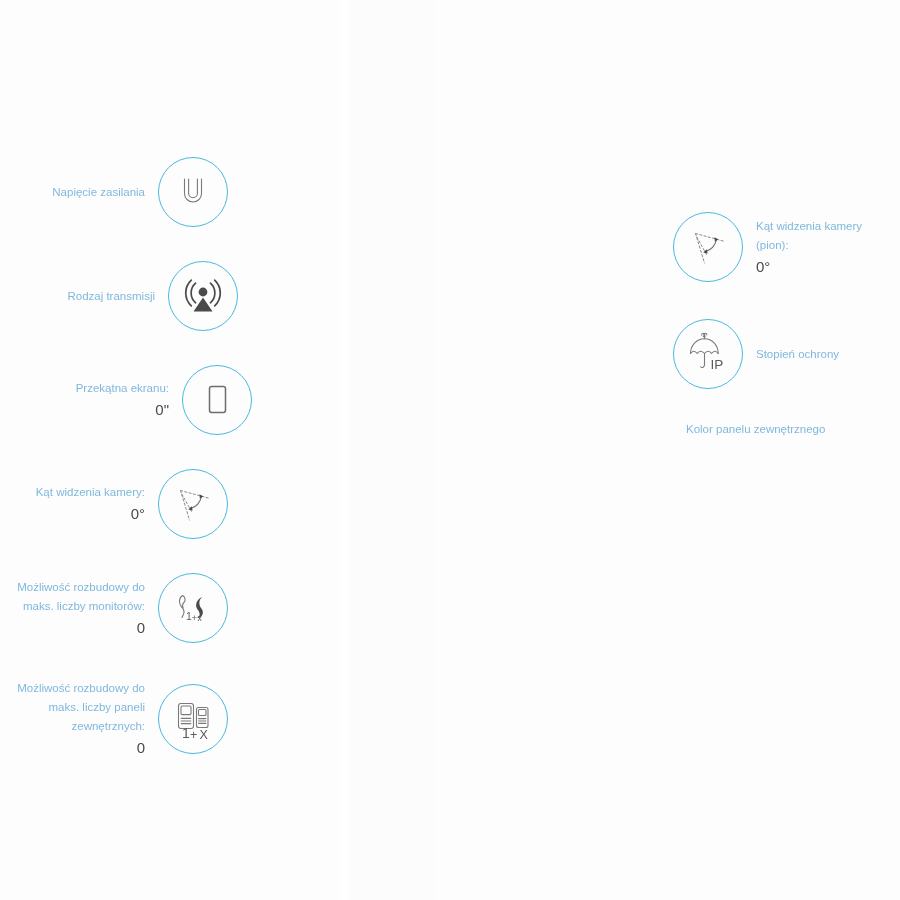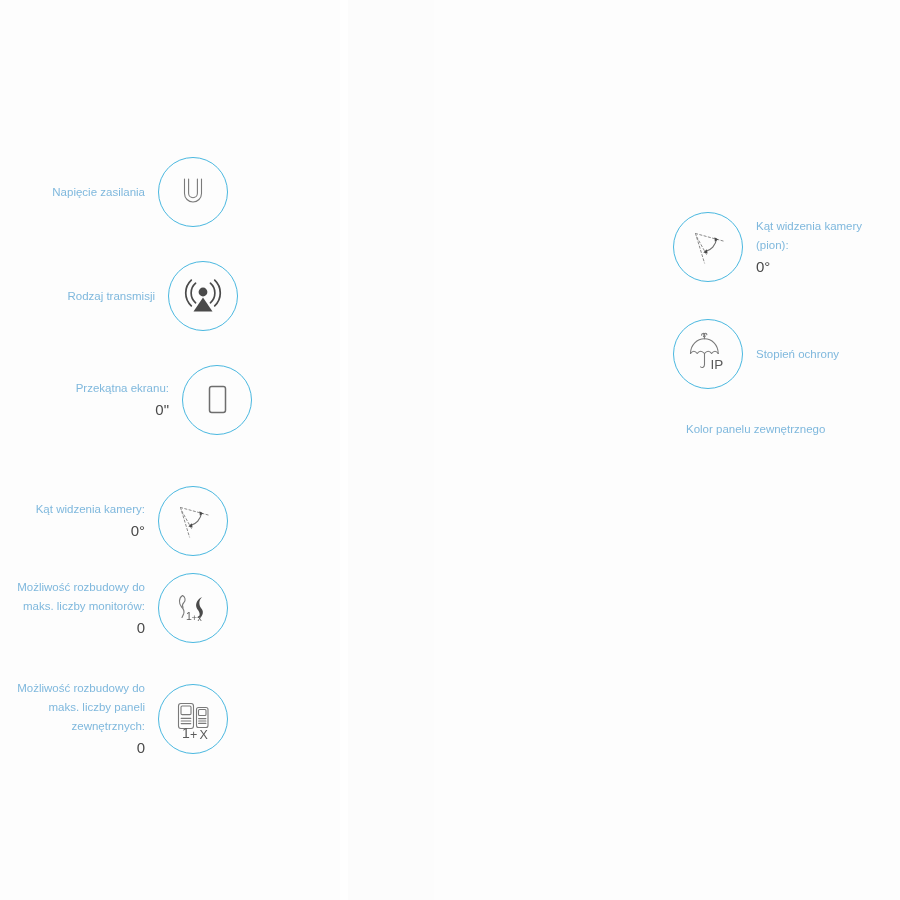--- a/index.html
+++ b/index.html
@@ -160,21 +160,21 @@
       <span class="spec-label">Przekątna ekranu:</span>
       <span class="spec-value">0"</span>
     </div>
     <div class="icon-circle">
       <svg width="40" height="44" viewBox="0 0 40 44">
         <rect class="gly-stroke" x="12.5" y="8.5" width="16" height="26" rx="2.2"></rect>
       </svg>
     </div>
   </div>
 
-  <div class="spec-row left-col" style="left:0px; top:486px;">
+  <div class="spec-row left-col" style="left:0px; top:469px;">
     <div class="spec-text">
       <span class="spec-label">Kąt widzenia kamery:</span>
       <span class="spec-value">0°</span>
     </div>
     <div class="icon-circle">
       <svg width="46" height="46" viewBox="0 0 46 46">
         <path class="gly-dash" d="M10.5 9.5 L40 17.5"></path>
         <path class="gly-dash" d="M10.5 9.5 L19.5 39"></path>
         <path class="gly-dash" d="M11.8 13 L21.5 30.5"></path>
         <path style="fill:none;stroke:#6e6e6e;stroke-width:1.2;stroke-linecap:round;" d="M31.5 15 A15 15 0 0 1 20.2 27.6"></path>

